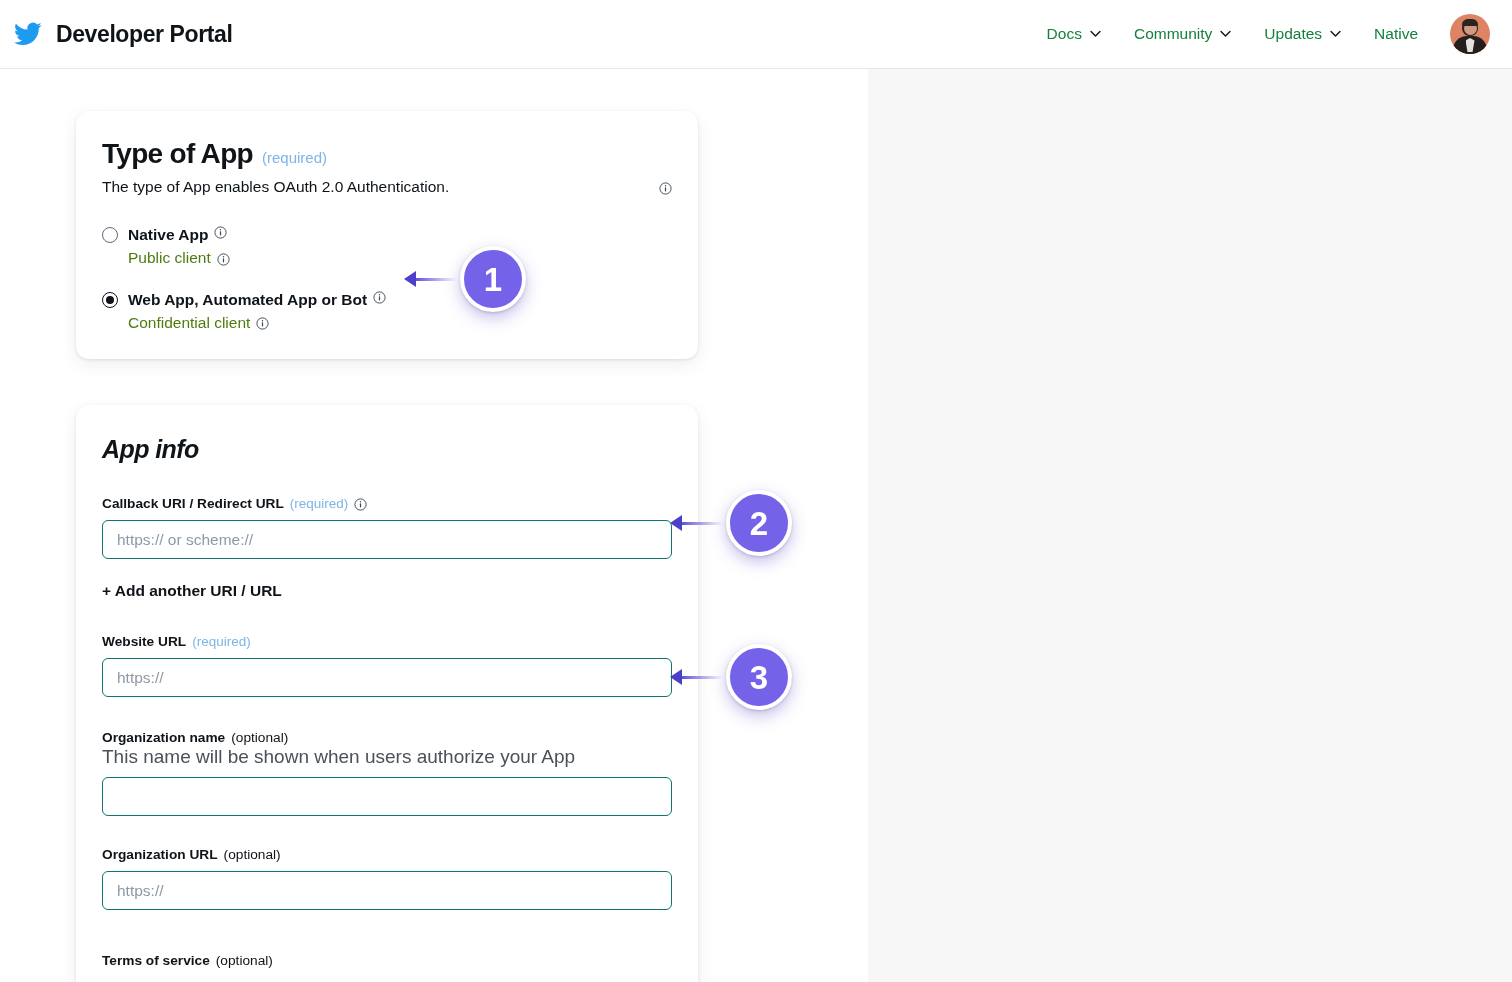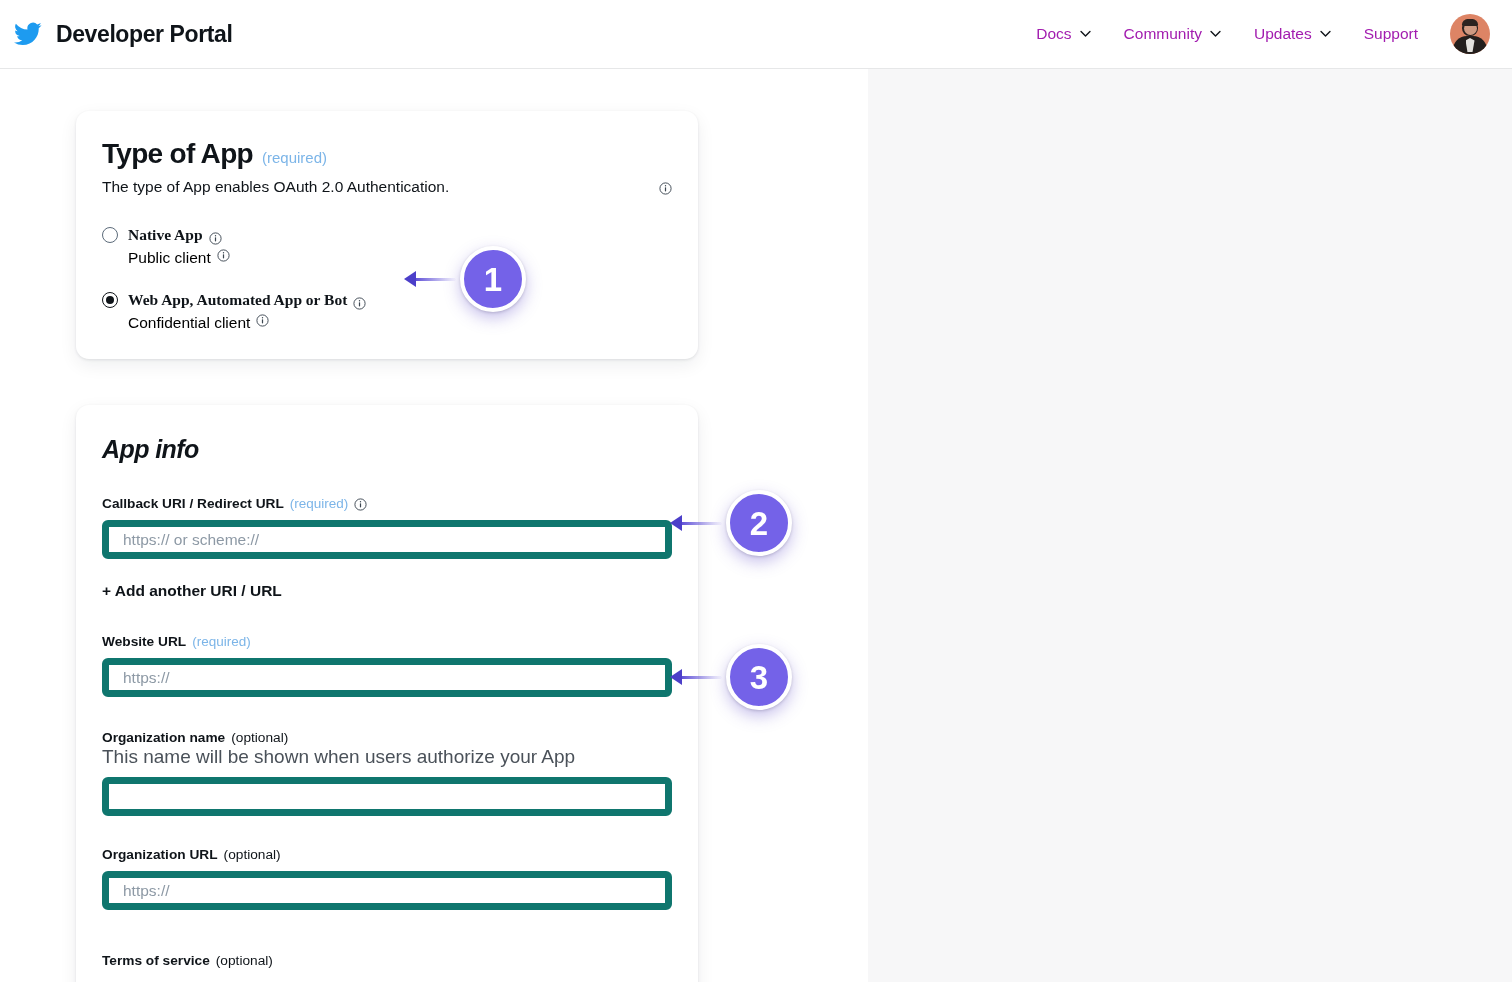--- a/index.html
+++ b/index.html
@@ -70,21 +70,21 @@
     align-items: center;
     gap: 0px;
     padding-right: 22px;
   }
 
   .nav-item {
     display: flex;
     align-items: center;
     gap: 7px;
     font-size: 15.5px;
-    color: #a21caf;
+    color: #15803d;
     padding: 8px 16px;
     cursor: pointer;
     white-space: nowrap;
   }
 
   .chev {
     width: 13px; height: 13px;
     display: inline-block;
     position: relative;
     top: -1px;
@@ -223,28 +223,27 @@
     position: absolute;
     width: 8px; height: 8px;
     border-radius: 50%;
     background: #0f1419;
     left: 50%; top: 50%;
     transform: translate(-50%,-50%);
   }
 
   .radio-texts { display: flex; flex-direction: column; gap: 4px; }
   .radio-main {
-    display: flex; align-items: flex-end; gap: 6px;
+    display: flex; align-items: flex-start; gap: 6px;
     font-size: 15.5px; font-weight: bold; color: #0f1419;
     line-height: 1.25;
-    font-family: Liberation Serif, serif;
   }
   .radio-sub {
-    display: flex; align-items: flex-start; gap: 6px;
-    font-size: 15.5px; color: #000000;
+    display: flex; align-items: center; gap: 6px;
+    font-size: 15.5px; color: #4d7c0f;
     line-height: 1.25;
   }
 
   
   .h2-title {
     font-size: 25px;
     font-weight: bold;
     letter-spacing: -0.6px;
     padding-top: 30px;
     color: #0f1419;
@@ -259,21 +258,21 @@
   .field-help {
     font-size: 19px;
     color: #4a5159;
     margin-top: 1px;
   }
   .text-input {
     display: block;
     width: 570px;
     height: 39px;
     margin-top: 9px;
-    border: 7px solid #0f766e;
+    border: 1px solid #0f766e;
     border-radius: 6px;
     background: #fff;
     padding: 0 14px;
     font-family: "Liberation Sans", sans-serif;
     font-size: 15.5px;
     color: #0f1419;
     outline: none;
   }
   .text-input::placeholder { color: #8d99a5; }
 
@@ -380,21 +379,21 @@
       </div>
       <div class="nav-item">
         <span>Updates</span>
         <span class="chev">
           <svg viewBox="0 0 16 16" width="13" height="13">
               <path d="M2.5 5.5 L8 11 L13.5 5.5" fill="none" stroke="#0f1419" stroke-width="1.7" stroke-linecap="round" stroke-linejoin="round"></path>
             </svg>
         </span>
       </div>
       <div class="nav-item">
-        <span>Support</span>
+        <span>Native</span>
       </div>
 
       <div class="avatar">
         <div class="av-body"></div>
         <div class="av-shirt"></div>
         <div class="av-head"></div>
         <div class="av-face"></div>
         <div class="av-hair"></div>
       </div>
     </nav>

